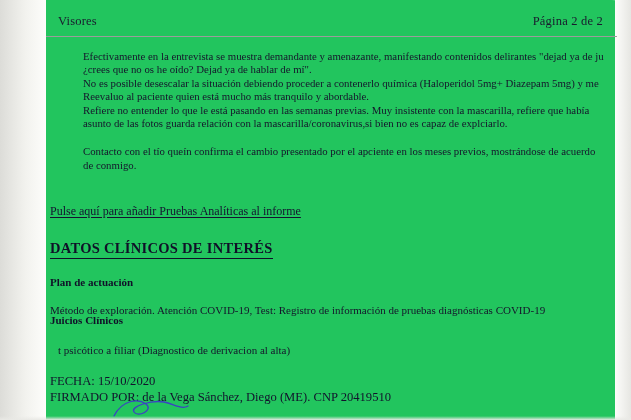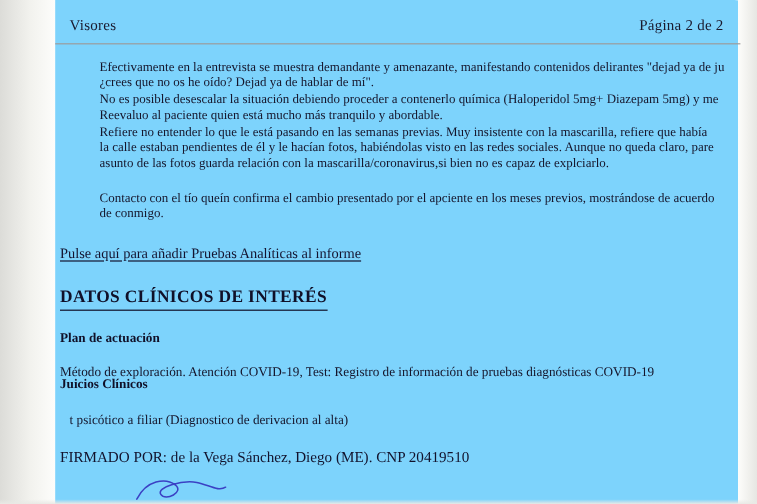--- a/index.html
+++ b/index.html
@@ -10,21 +10,21 @@
     width: 631px;
     height: 420px;
     background: #ffffff;
     font-family: "Liberation Serif", serif;
     overflow: hidden;
   }
   .page {
     position: relative;
     width: 631px;
     height: 420px;
-    background: #7dd3fc;
+    background: #22c55e;
     box-sizing: border-box;
     border-radius: 19px;
   }
   
   .page::before {
     content: "";
     position: absolute;
     left: 0; top: 0; bottom: 0;
     width: 46px;
     background: linear-gradient(to right, #dcdcd8 0%, #f2f2ee 55%, #fdfdfb 100%);
@@ -159,38 +159,38 @@
     </div>
 
     <div class="rule"></div>
 
     <div class="body-block">
       <p class="para">Efectivamente en la entrevista se muestra demandante y amenazante, manifestando contenidos delirantes "dejad ya de ju</p>
       <p class="para">¿crees que no os he oído? Dejad ya de hablar de mí".</p>
       <p class="para">No es posible desescalar la situación debiendo proceder a contenerlo química (Haloperidol 5mg+ Diazepam 5mg) y me</p>
       <p class="para">Reevaluo al paciente quien está mucho más tranquilo y abordable.</p>
       <p class="para">Refiere no entender lo que le está pasando en las semanas previas. Muy insistente con la mascarilla, refiere que había</p>
-      <p class="para">la calle estaban pendientes de él y le hacían fotos, habiéndolas visto en las redes sociales. Aunque no queda claro, pare</p>
       <p class="para">asunto de las fotos guarda relación con la mascarilla/coronavirus,si bien no es capaz de explciarlo.</p>
       <div class="spacer-md"></div>
       <p class="para">Contacto con el tío queín confirma el cambio presentado por el apciente en los meses previos, mostrándose de acuerdo</p>
       <p class="para">de conmigo.</p>
     </div>
 
     <a class="link-line" href="#">Pulse aquí para añadir Pruebas Analíticas al informe</a>
 
     <div class="section-title">DATOS CLÍNICOS DE INTERÉS</div>
 
     <div class="sub-title plan-title">Plan de actuación</div>
     <div class="sub-text plan-text">Método de exploración. Atención COVID-19, Test: Registro de información de pruebas diagnósticas COVID-19</div>
 
     <div class="sub-title juicios-title">Juicios Clínicos</div>
     <div class="sub-text juicios-text">t psicótico a filiar (Diagnostico de derivacion al alta)</div>
 
     <div class="footer-block">
+      <div>FECHA: 15/10/2020</div>
       <div>FIRMADO POR: de la Vega  Sánchez, Diego (ME). CNP 20419510</div>
     </div>
 
     <svg class="sig" viewBox="0 0 78 24">
       <path d="M2 20 C10 4, 26 2, 34 8 C42 14, 26 22, 22 16 C18 10, 40 4, 52 6 C62 8, 70 14, 76 10" fill="none" stroke="#3b41c4" stroke-width="1.3" stroke-linecap="round"></path>
     </svg>
 
   </div>
   <div class="bottom-shadow"></div>
 </div>

